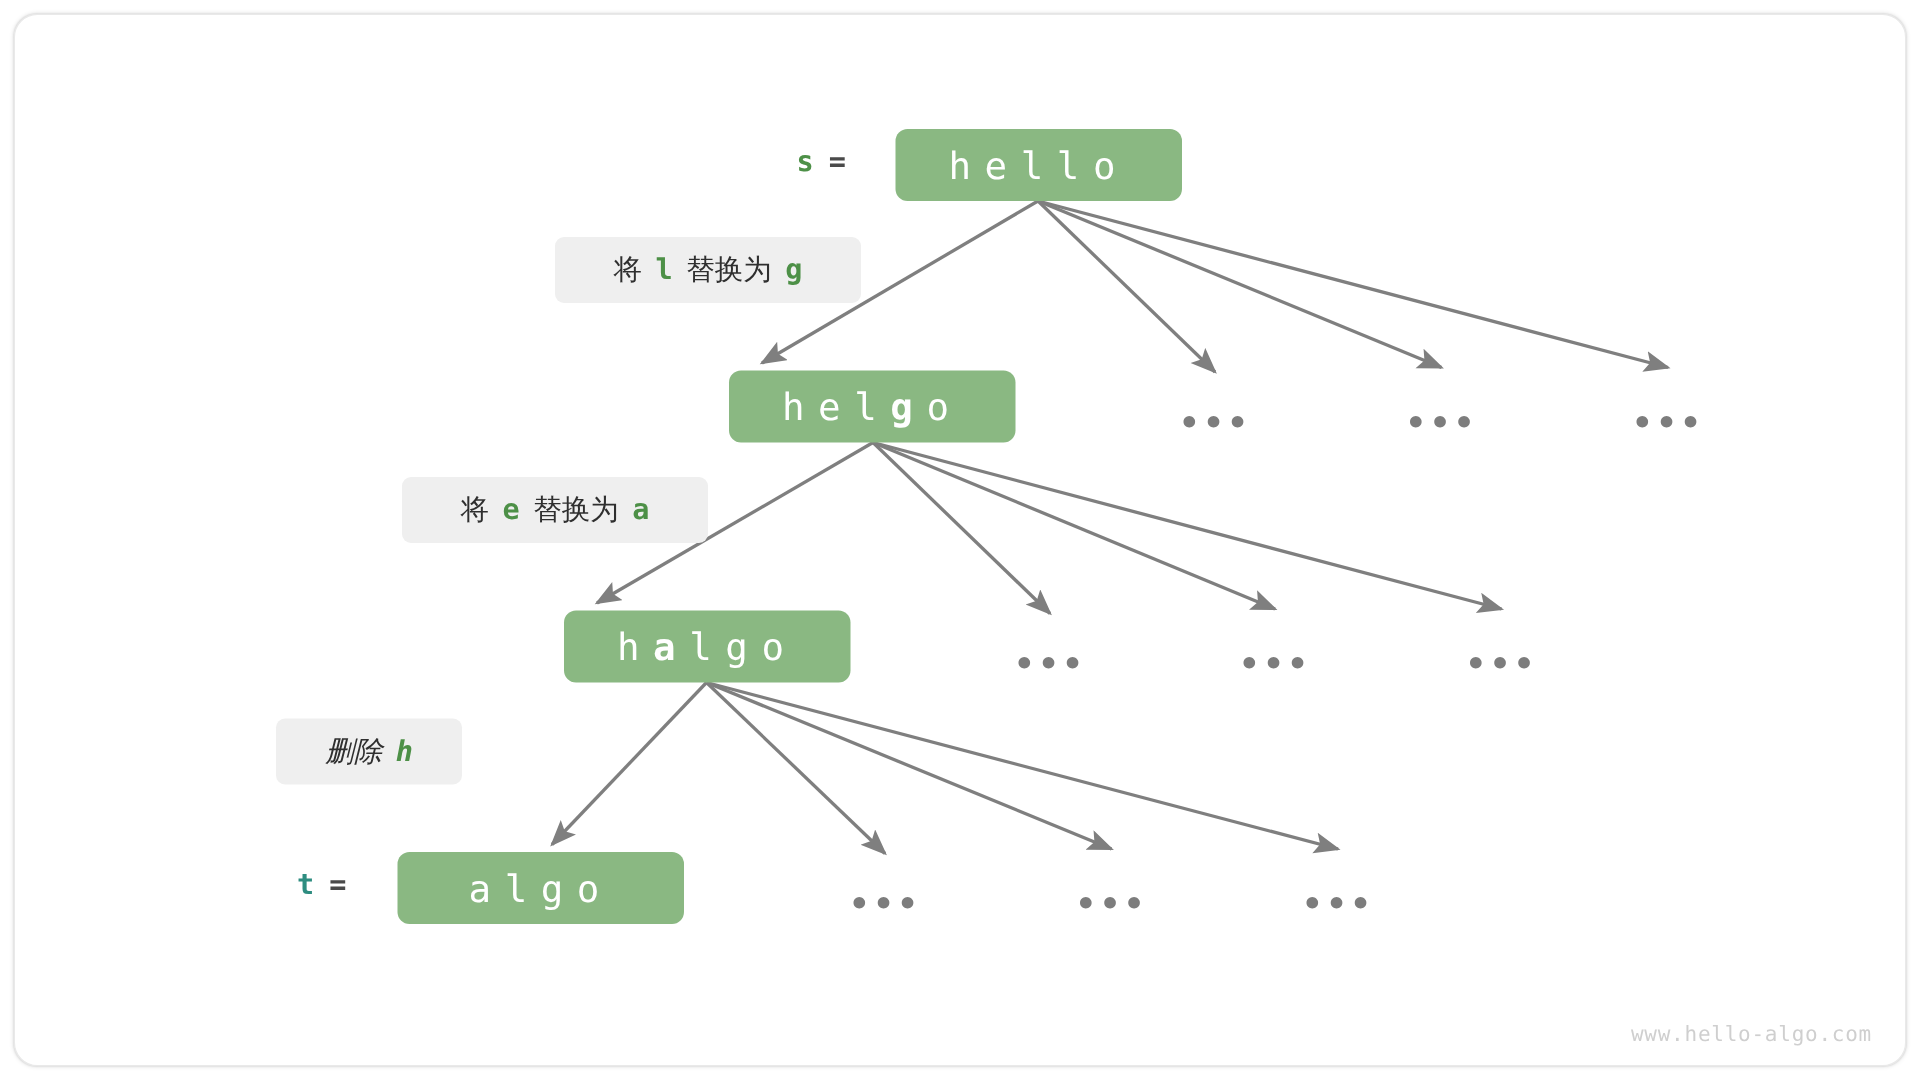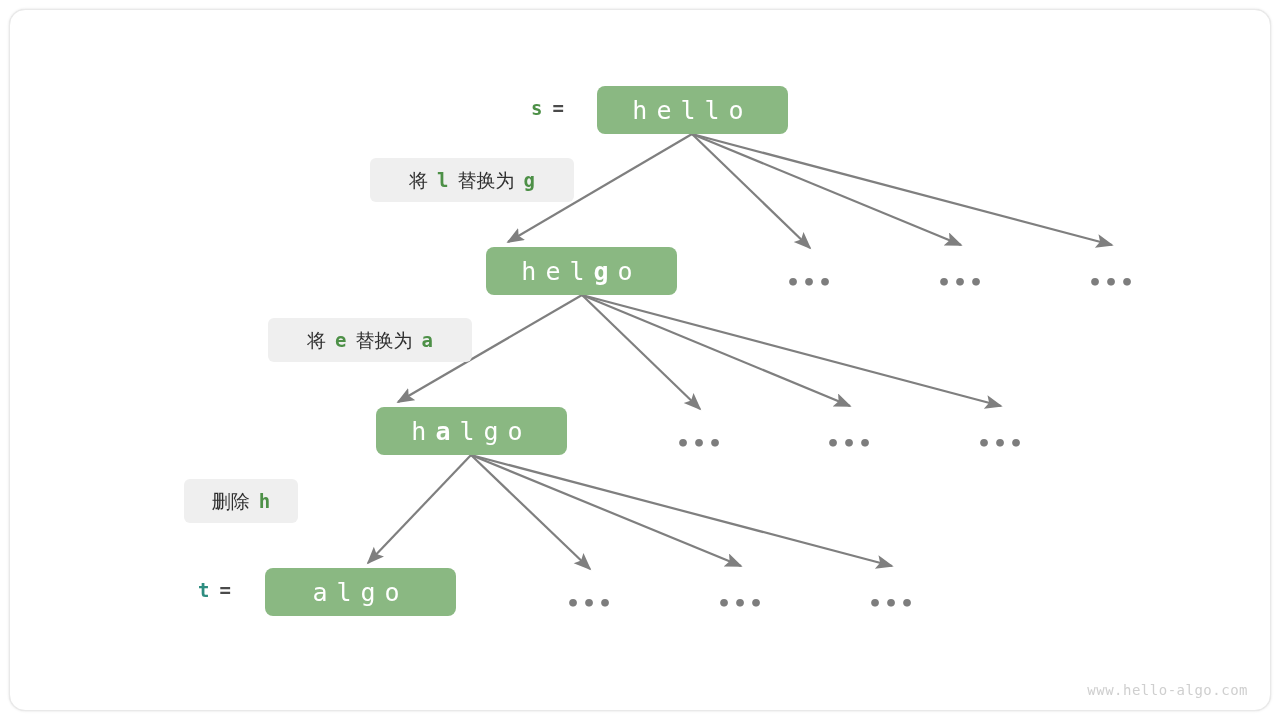--- a/index.html
+++ b/index.html
@@ -149,21 +149,21 @@
       <div class="str-box" style="left: 376px; top: 407px; width: 191px; height: 48px; background: rgb(138, 184, 130);"><span class="ch">h</span><span class="ch hl">a</span><span class="ch">l</span><span class="ch">g</span><span class="ch">o</span></div>
       <div class="str-box" style="left: 265px; top: 568px; width: 191px; height: 48px; background: rgb(138, 184, 130);"><span class="ch">a</span><span class="ch">l</span><span class="ch">g</span><span class="ch">o</span></div>
     </div>
   <div id="assign-group">
       <div class="assign" style="left: 531px; top: 99px;"><span class="var-s">s</span><span class="eq">=</span></div>
       <div class="assign" style="left: 198px; top: 581px;"><span class="var-t">t</span><span class="eq">=</span></div>
     </div>
   <div id="ops-group">
       <div class="op-chip" style="left: 370px; top: 158px; width: 204px; height: 44px; background: rgb(239, 239, 239);"><span class="cn">将</span><span class="code" style="color: rgb(77, 144, 71);">l</span><span class="cn">替换为</span><span class="code" style="color: rgb(77, 144, 71);">g</span></div>
       <div class="op-chip" style="left: 268px; top: 318px; width: 204px; height: 44px; background: rgb(239, 239, 239);"><span class="cn">将</span><span class="code" style="color: rgb(77, 144, 71);">e</span><span class="cn">替换为</span><span class="code" style="color: rgb(77, 144, 71);">a</span></div>
-      <div class="op-chip" style="left: 184px; top: 479px; width: 114px; height: 44px; background: rgb(239, 239, 239);"><span class="cn">删除</span><span class="code" style="color: rgb(77, 144, 71);">h</span></div>
+      <div class="op-chip" style="left: 184px; top: 479px; width: 124px; height: 44px; background: rgb(239, 239, 239); font-style: italic;"><span class="cn">删除</span><span class="code" style="color: rgb(77, 144, 71);">h</span></div>
     </div>
   <div id="ellipsis-group">
       <div class="ellipsis" style="left: 810px; top: 283px; color: rgb(125, 125, 125);">•••</div>
       <div class="ellipsis" style="left: 961px; top: 283px; color: rgb(125, 125, 125);">•••</div>
       <div class="ellipsis" style="left: 1112px; top: 283px; color: rgb(125, 125, 125);">•••</div>
       <div class="ellipsis" style="left: 700px; top: 444px; color: rgb(125, 125, 125);">•••</div>
       <div class="ellipsis" style="left: 850px; top: 444px; color: rgb(125, 125, 125);">•••</div>
       <div class="ellipsis" style="left: 1001px; top: 444px; color: rgb(125, 125, 125);">•••</div>
       <div class="ellipsis" style="left: 590px; top: 604px; color: rgb(125, 125, 125);">•••</div>
       <div class="ellipsis" style="left: 741px; top: 604px; color: rgb(125, 125, 125);">•••</div>

